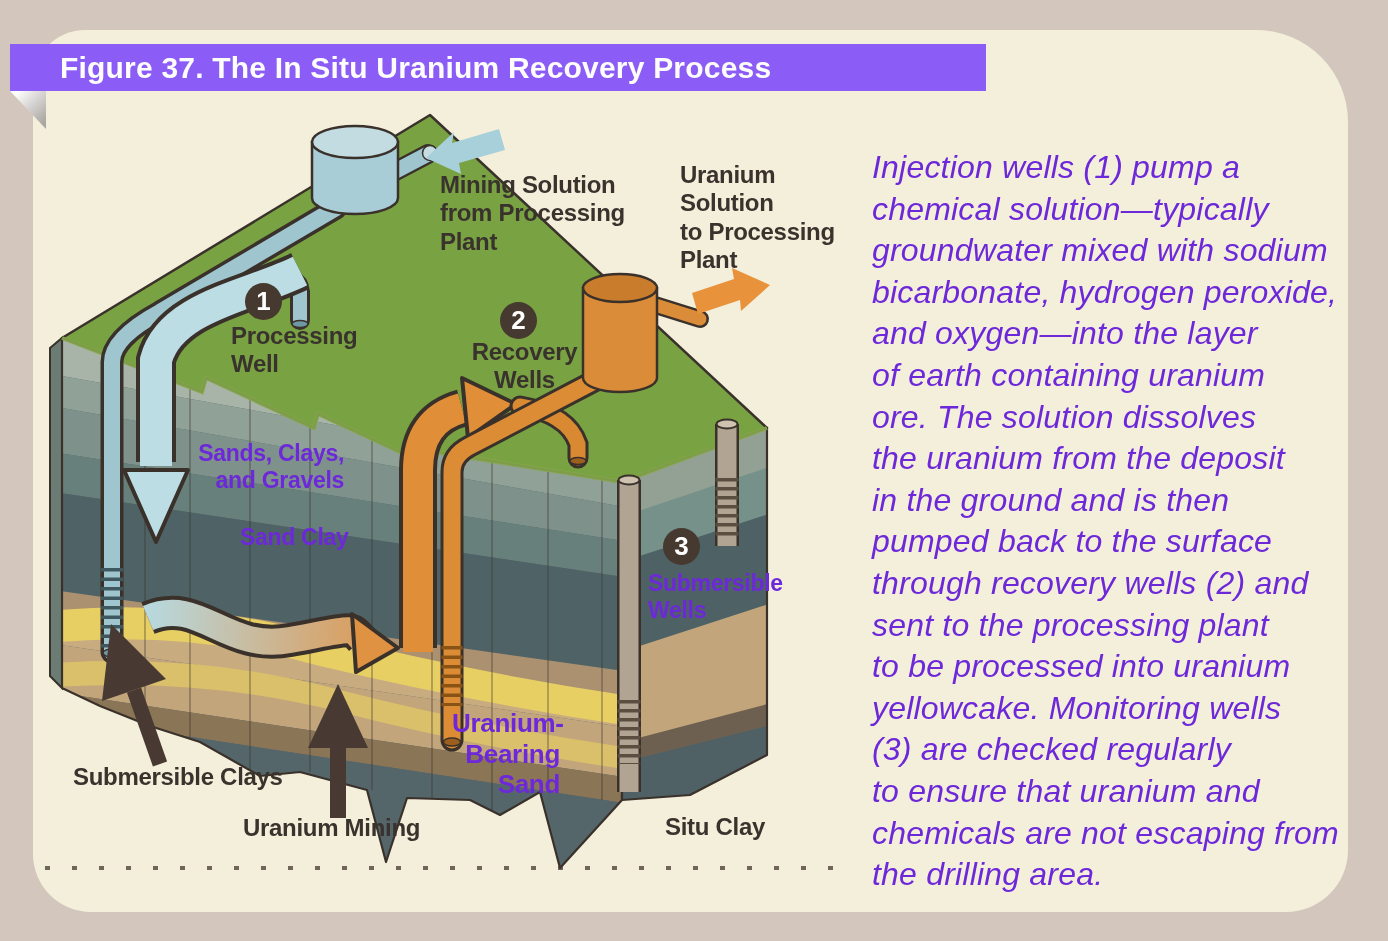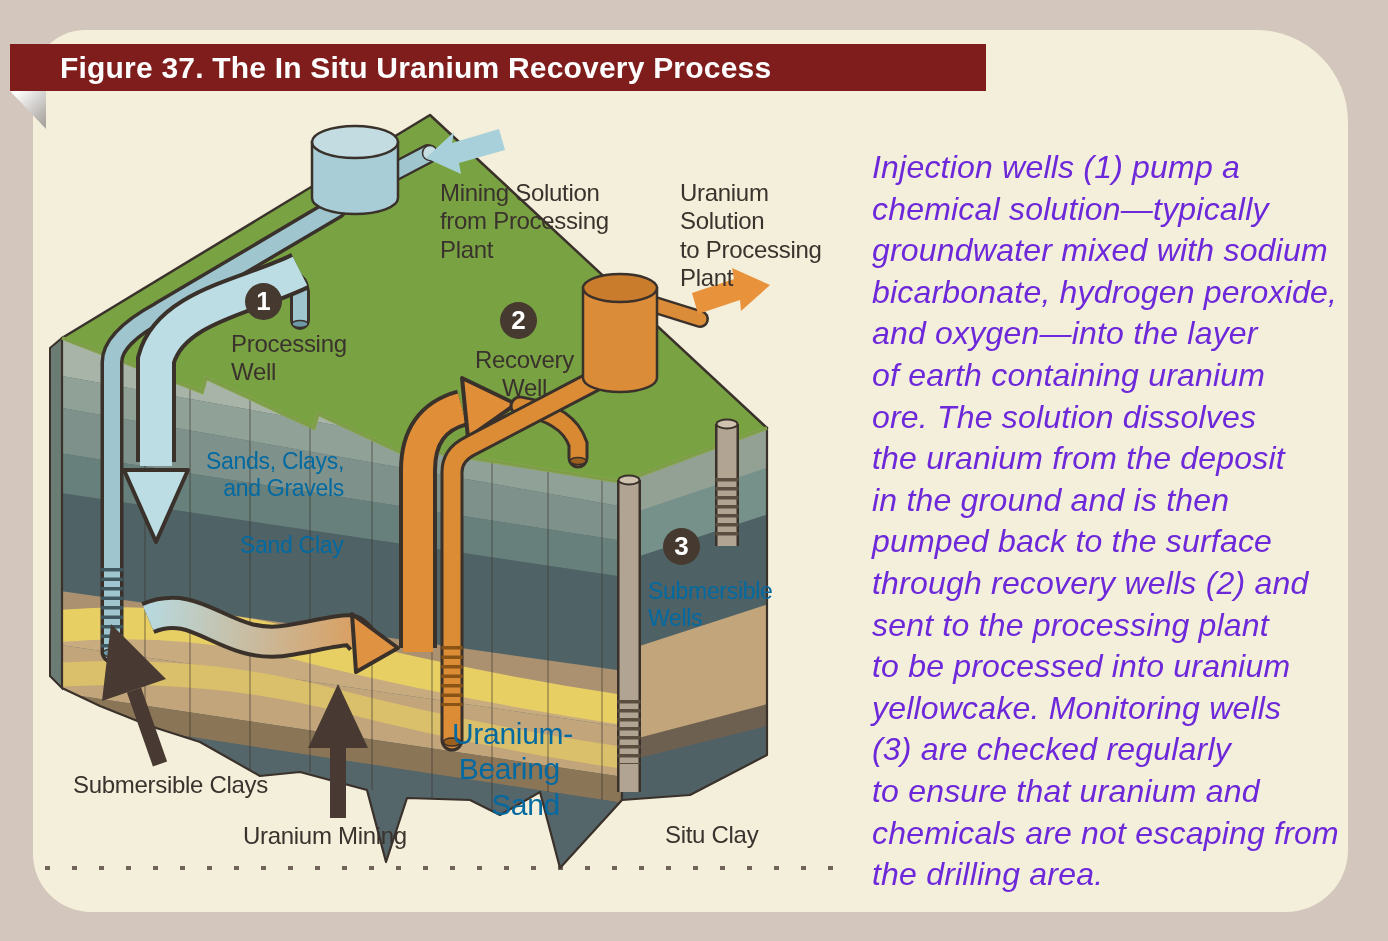--- a/index.html
+++ b/index.html
@@ -1,30 +1,30 @@
 <!DOCTYPE html>
 <html><head>
 <meta charset="utf-8">
 <style>
   html,body{margin:0;padding:0;width:1388px;height:941px;overflow:hidden;
     font-family:"Liberation Sans",sans-serif;background:#d3c6bc;}
   #stage{position:relative;width:1388px;height:941px;}
   #panel{position:absolute;left:33px;top:30px;width:1315px;height:882px;
     background:#f4efdb;border-radius:52px 92px 62px 58px;}
   #titlebar{position:absolute;left:10px;top:44px;width:976px;height:47px;
-    background:#7f1d1d;display:flex;align-items:center;}
+    background:#8b5cf6;display:flex;align-items:center;}
   #titlebar span{padding-left:50px;color:#fdfdfd;font-weight:bold;font-size:30px;
     letter-spacing:.2px;white-space:nowrap;}
   #curl{position:absolute;left:10px;top:91px;width:36px;height:38px;
     background:linear-gradient(135deg,#ffffff 10%,#a9a5a0 90%);
     clip-path:polygon(0 0,100% 0,100% 100%);}
   #diagram-svg{position:absolute;left:0;top:0;}
-  .lbl{position:absolute;font-weight:normal;white-space:pre-line;color:#3a322d;
-    line-height:1.18;letter-spacing:-0.3px;margin-top:8px;}
-  .lbl.white{color:#0369a1;}
+  .lbl{position:absolute;font-weight:bold;white-space:pre-line;color:#3a322d;
+    line-height:1.18;letter-spacing:-0.3px;}
+  .lbl.white{color:#6d28d9;}
   .lbl.right{text-align:right;}
   .badge{position:absolute;width:37px;height:37px;border-radius:50%;
     background:#46392f;color:#ffffff;font-weight:bold;font-size:26px;
     display:flex;align-items:center;justify-content:center;}
   #annotation{position:absolute;left:872px;top:147px;width:505px;
     font-size:32px;line-height:41.6px;font-style:italic;color:#6d28d9;
     white-space:pre-line;letter-spacing:.2px;}
   #cropdots{position:absolute;left:45px;top:866px;width:806px;height:4px;
     background:repeating-linear-gradient(90deg,#45372e 0 5px,transparent 5px 27px);
     opacity:.75;}
@@ -182,41 +182,41 @@
   </svg>
 
   <div id="titlebar">
     <span>Figure 37. The In Situ Uranium Recovery Process</span>
   </div>
   <div id="curl"></div>
 
   <div class="lbl" style="left:440px;top:171px;font-size:24px;">Mining Solution
 from Processing
 Plant</div>
-  <div class="lbl" style="left:680px;top:171px;font-size:24px;">Uranium
+  <div class="lbl" style="left:680px;top:161px;font-size:24px;">Uranium
 Solution
 to Processing
 Plant</div>
 
   <div class="badge" style="left:245px;top:283px;">1</div>
   <div class="lbl" style="left:231px;top:322px;font-size:24px;">Processing
 Well</div>
 
   <div class="badge" style="left:500px;top:302px;">2</div>
   <div class="lbl" style="left:462px;top:338px;width:125px;text-align:center;font-size:24px;">Recovery
-Well</div>
+Wells</div>
 
   <div class="badge" style="left:663px;top:528px;">3</div>
   <div class="lbl white" style="left:648px;top:570px;font-size:23px;">Submersible
 Wells</div>
 
   <div class="lbl white right" style="left:174px;top:440px;width:170px;font-size:23px;">Sands, Clays,
 and Gravels</div>
   <div class="lbl white" style="left:240px;top:524px;font-size:23px;">Sand Clay</div>
-  <div class="lbl white right" style="left:452px;top:708px;width:108px;font-size:30px;">Uranium-
+  <div class="lbl white right" style="left:452px;top:708px;width:108px;font-size:26px;">Uranium-
 Bearing
 Sand</div>
   <div class="lbl" style="left:665px;top:813px;font-size:24px;">Situ Clay</div>
 
   <div class="lbl" style="left:73px;top:763px;font-size:24px;">Submersible Clays</div>
   <div class="lbl" style="left:243px;top:814px;font-size:24px;">Uranium Mining</div>
 
   <div id="annotation">Injection wells (1) pump a
 chemical solution—typically
 groundwater mixed with sodium

